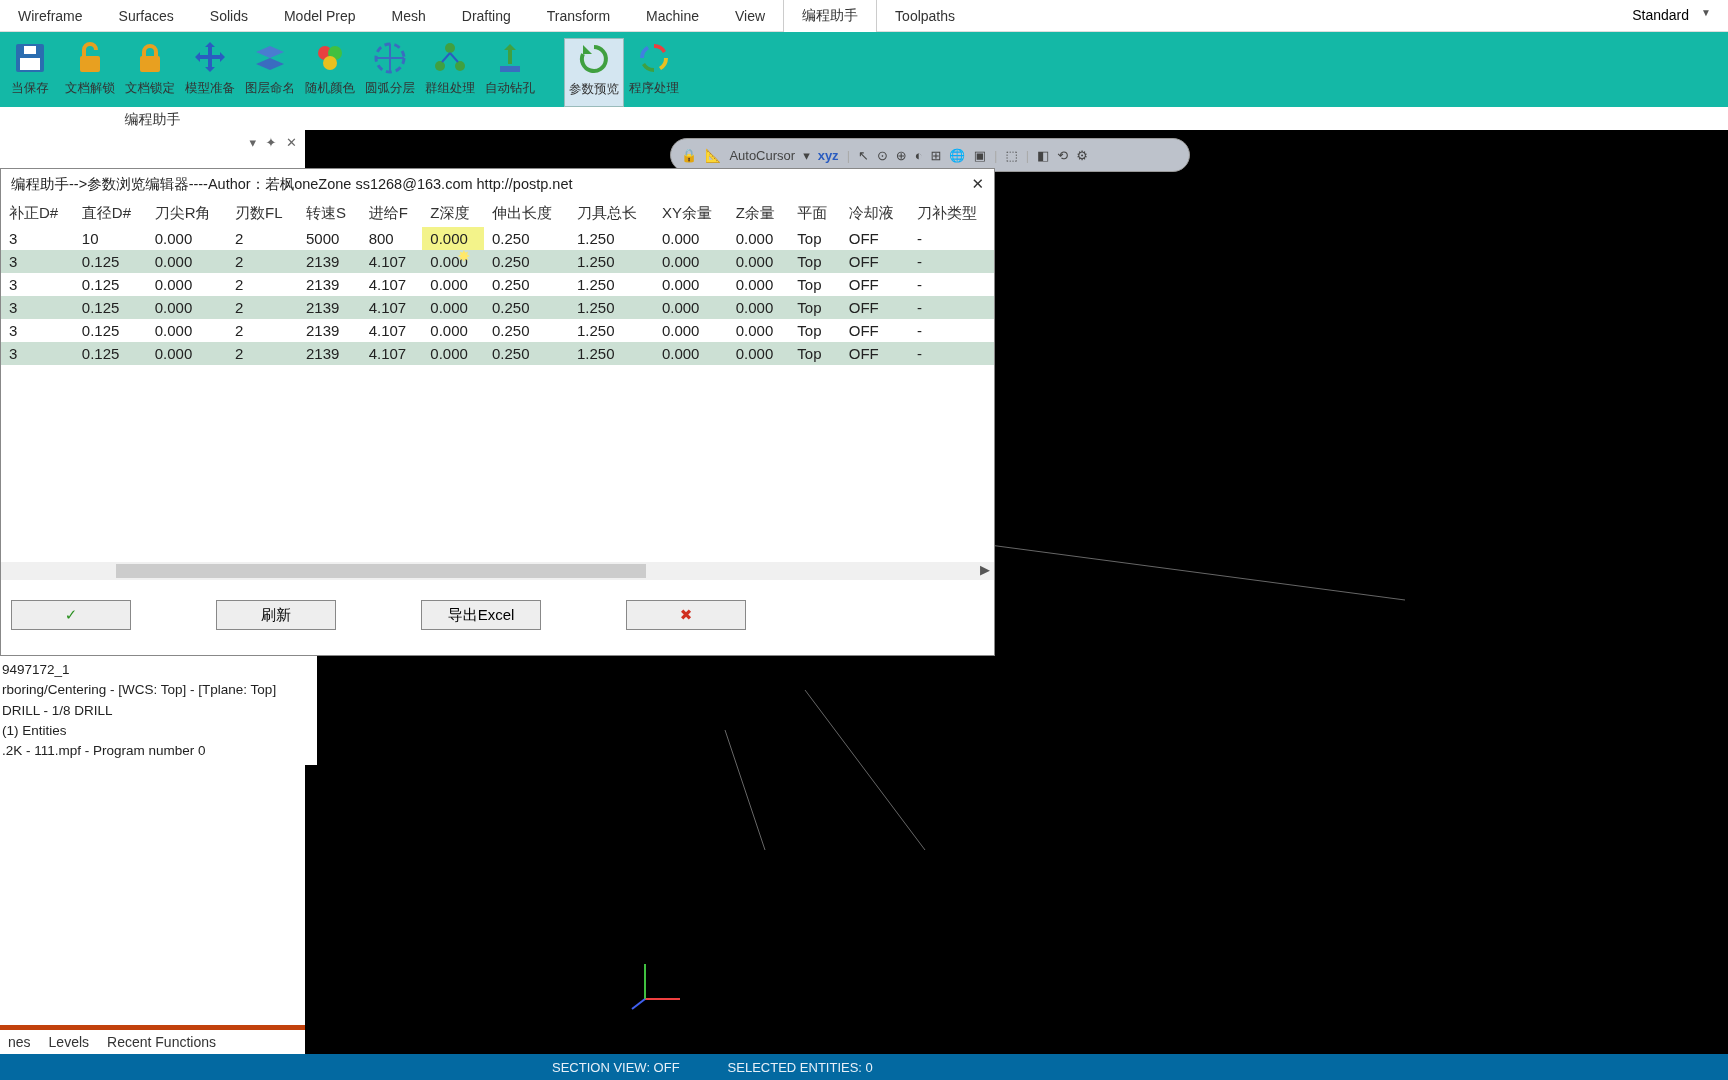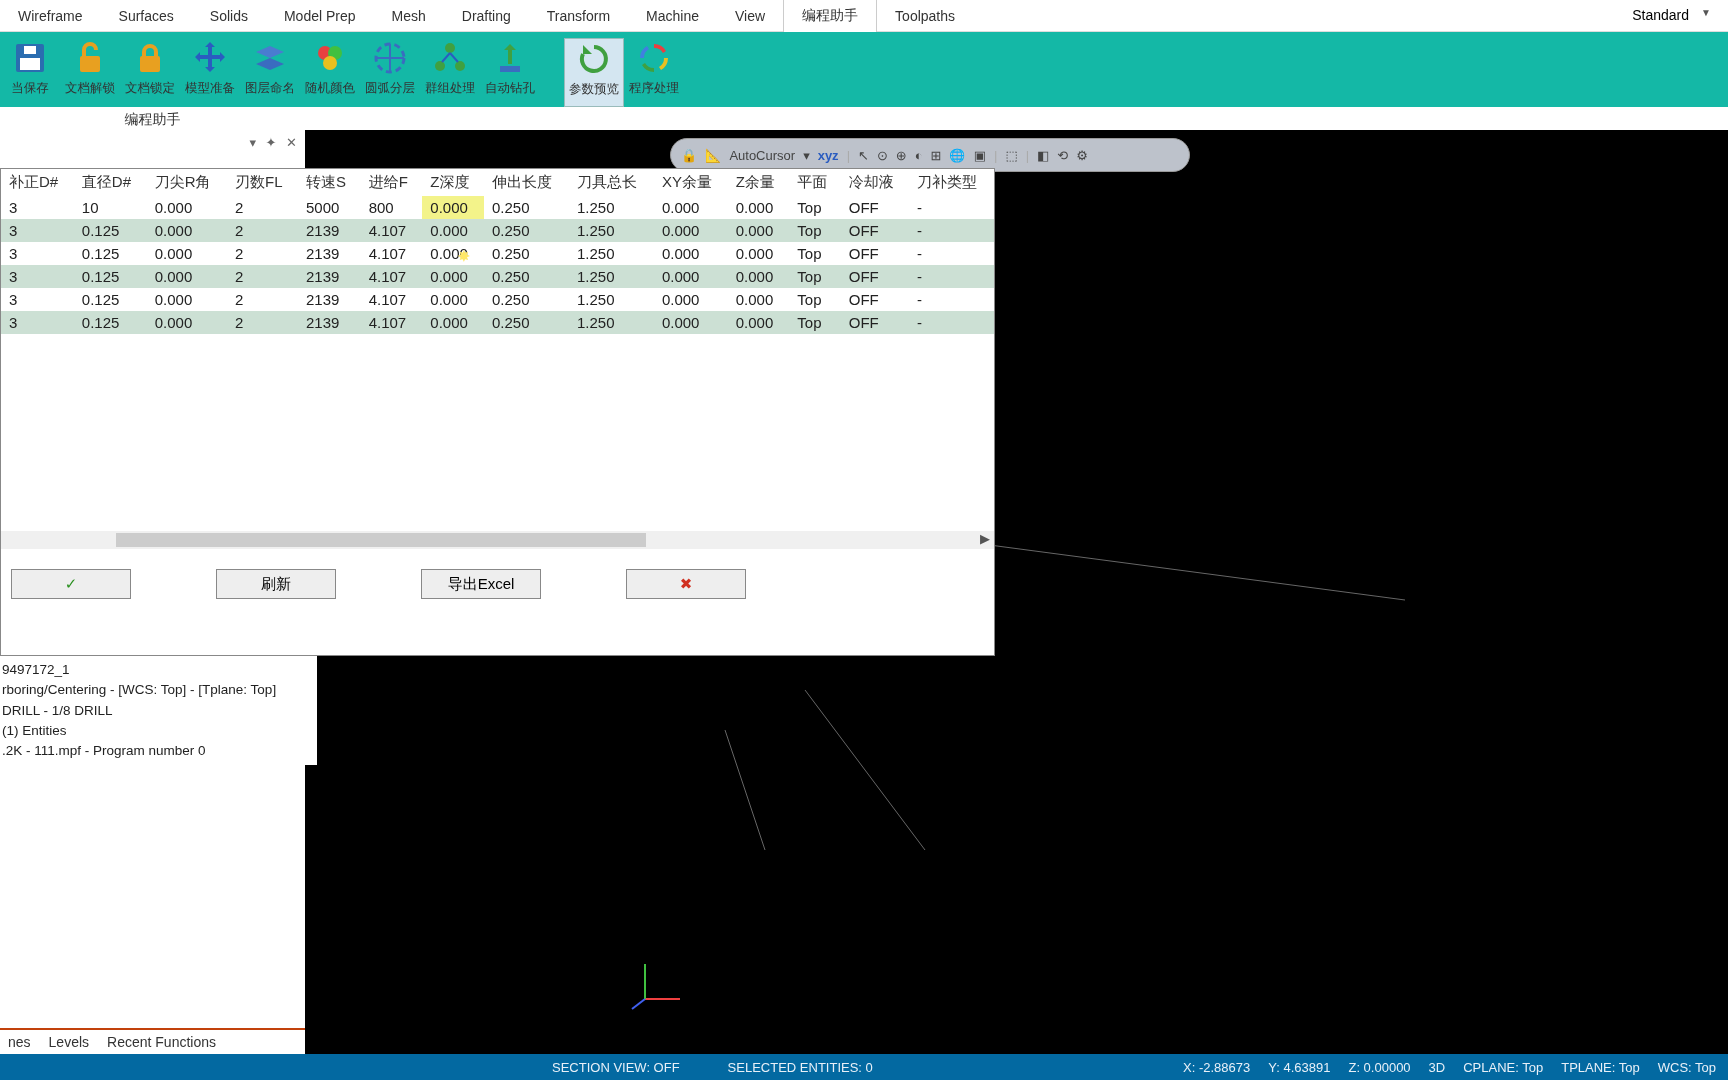--- a/index.html
+++ b/index.html
@@ -38,21 +38,21 @@
 
 .dialog-buttons { display: flex; padding: 20px 10px 10px 10px; gap: 85px; }
 .dlg-btn { width: 120px; height: 30px; background: #eee; border: 1px solid #888; font-size: 15px; cursor: pointer; display: flex; align-items: center; justify-content: center; }
 
 .viewport { position: absolute; left: 305px; top: 130px; right: 0; bottom: 26px; background: #000; }
 .float-toolbar { position: absolute; left: 670px; top: 138px; width: 520px; height: 34px; background: rgba(210,215,225,0.9); border-radius: 17px; display: flex; align-items: center; padding: 0 10px; gap: 8px; font-size: 13px; color: #444; border: 1px solid #999; }
 .axis-gizmo { position: absolute; left: 325px; bottom: 40px; }
 
 .left-info { position: absolute; left: 0; top: 656px; width: 317px; background: #fff; font-size: 13.5px; color: #222; padding: 4px 2px; line-height: 1.5; }
 
-.bottom-tabs { position: absolute; left: 0; bottom: 26px; display: flex; font-size: 14px; background: #fff; border-top: 2px solid #c2410c; padding: 4px 8px; gap: 18px; width: 305px; }
+.bottom-tabs { position: absolute; left: 0; bottom: 26px; display: flex; font-size: 14px; background: #fff; border-top: 5px solid #c2410c; padding: 4px 8px; gap: 18px; width: 305px; }
 .bottom-tabs span { cursor: pointer; color: #333; }
 
 .statusbar { position: absolute; bottom: 0; left: 0; right: 0; height: 26px; background: #0369a1; color: #e8f0f8; font-size: 13px; display: flex; align-items: center; padding: 0 12px; gap: 28px; }
 .statusbar .seg { margin-right: 20px; white-space: nowrap; }
 .statusbar .right { margin-left: auto; display: flex; gap: 18px; }
 .cursor-star { position: absolute; color: #ffe869; font-size: 14px; font-weight: bold; }
 </style>
 </head>
 <body>
 
@@ -193,20 +193,24 @@
   <span>▣</span>
   <span style="color:#aaa;">|</span>
   <span>⬚</span>
   <span style="color:#aaa;">|</span>
   <span>◧</span>
   <span>⟲</span>
   <span>⚙</span>
 </div>
 
 <div class="dialog">
+  <div class="dialog-title">
+    <span>编程助手--&gt;参数浏览编辑器----Author：若枫oneZone  ss1268@163.com http://postp.net</span>
+    <span class="dialog-close">✕</span>
+  </div>
   <div class="table-wrap">
     <table>
       <thead>
           <tr>
         <th>补正D#</th>
         <th>直径D#</th>
         <th>刀尖R角</th>
         <th>刃数FL</th>
         <th>转速S</th>
         <th>进给F</th>
@@ -345,22 +349,13 @@
 
 <div class="bottom-tabs">
   <span>nes</span>
   <span>Levels</span>
   <span>Recent Functions</span>
 </div>
 
 <div class="statusbar">
   <span class="seg" style="margin-left:540px;">SECTION VIEW: OFF</span>
   <span class="seg">SELECTED ENTITIES: 0</span>
-  <div class="right">
-    <span>X: -2.88673</span>
-    <span>Y: 4.63891</span>
-    <span>Z: 0.00000</span>
-    <span>3D</span>
-    <span>CPLANE: Top</span>
-    <span>TPLANE: Top</span>
-    <span>WCS: Top</span>
-  </div>
 </div>
 
 </body></html>

